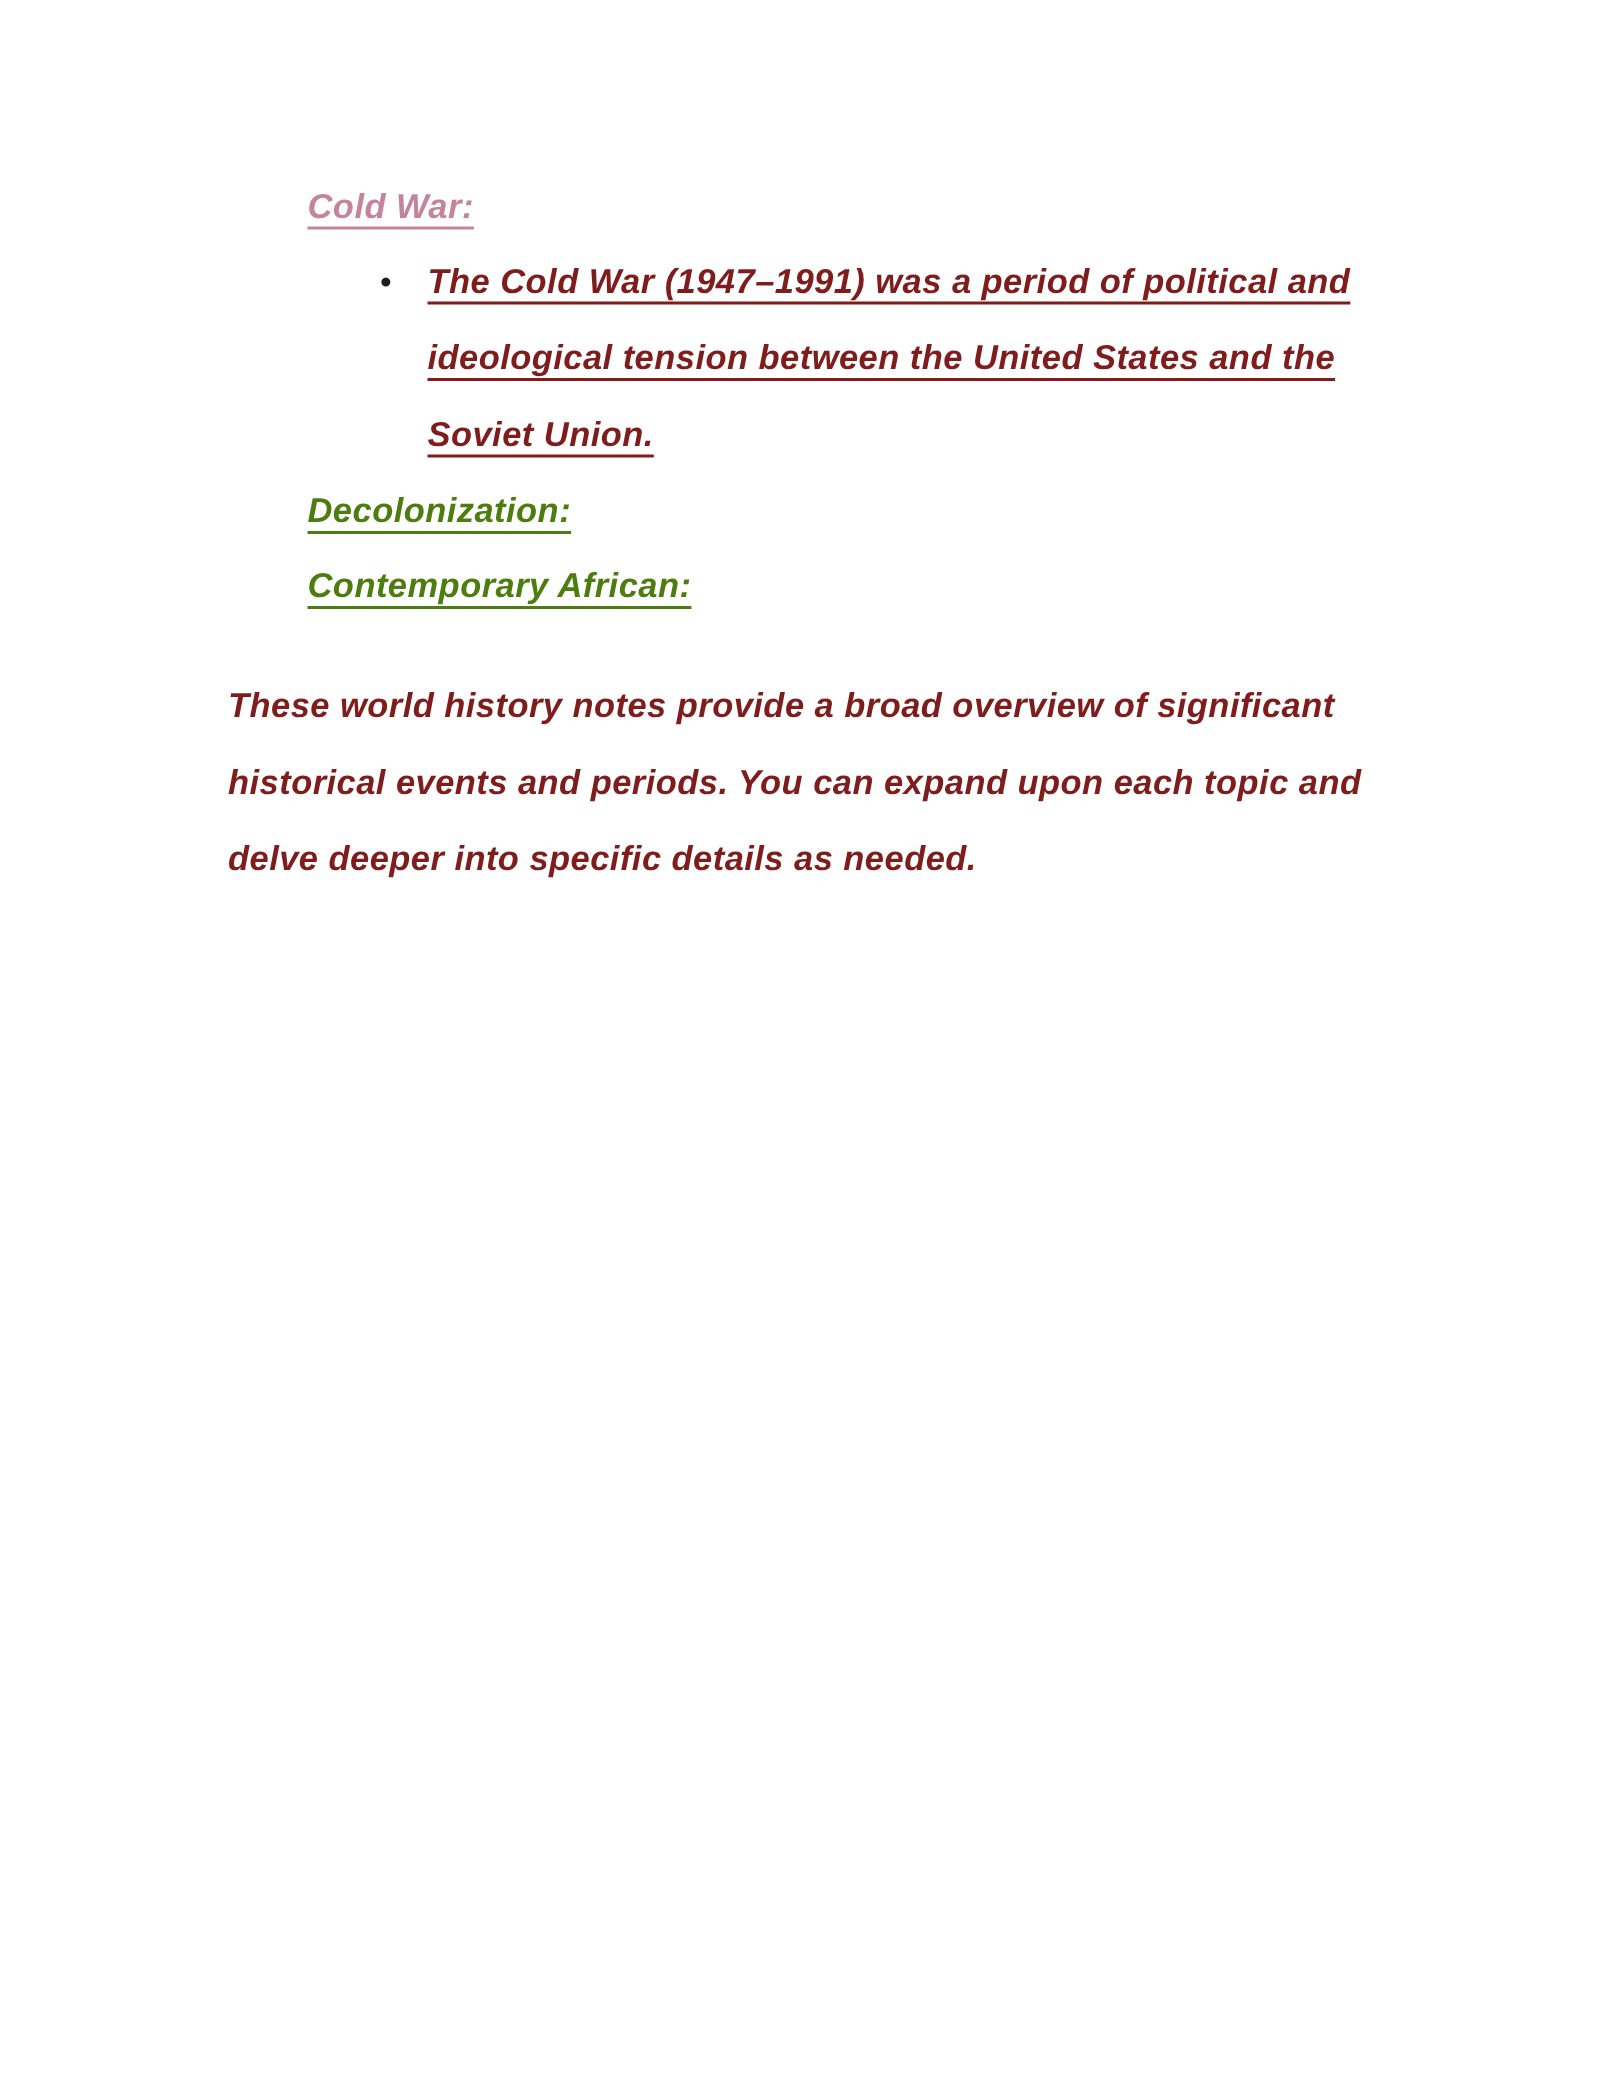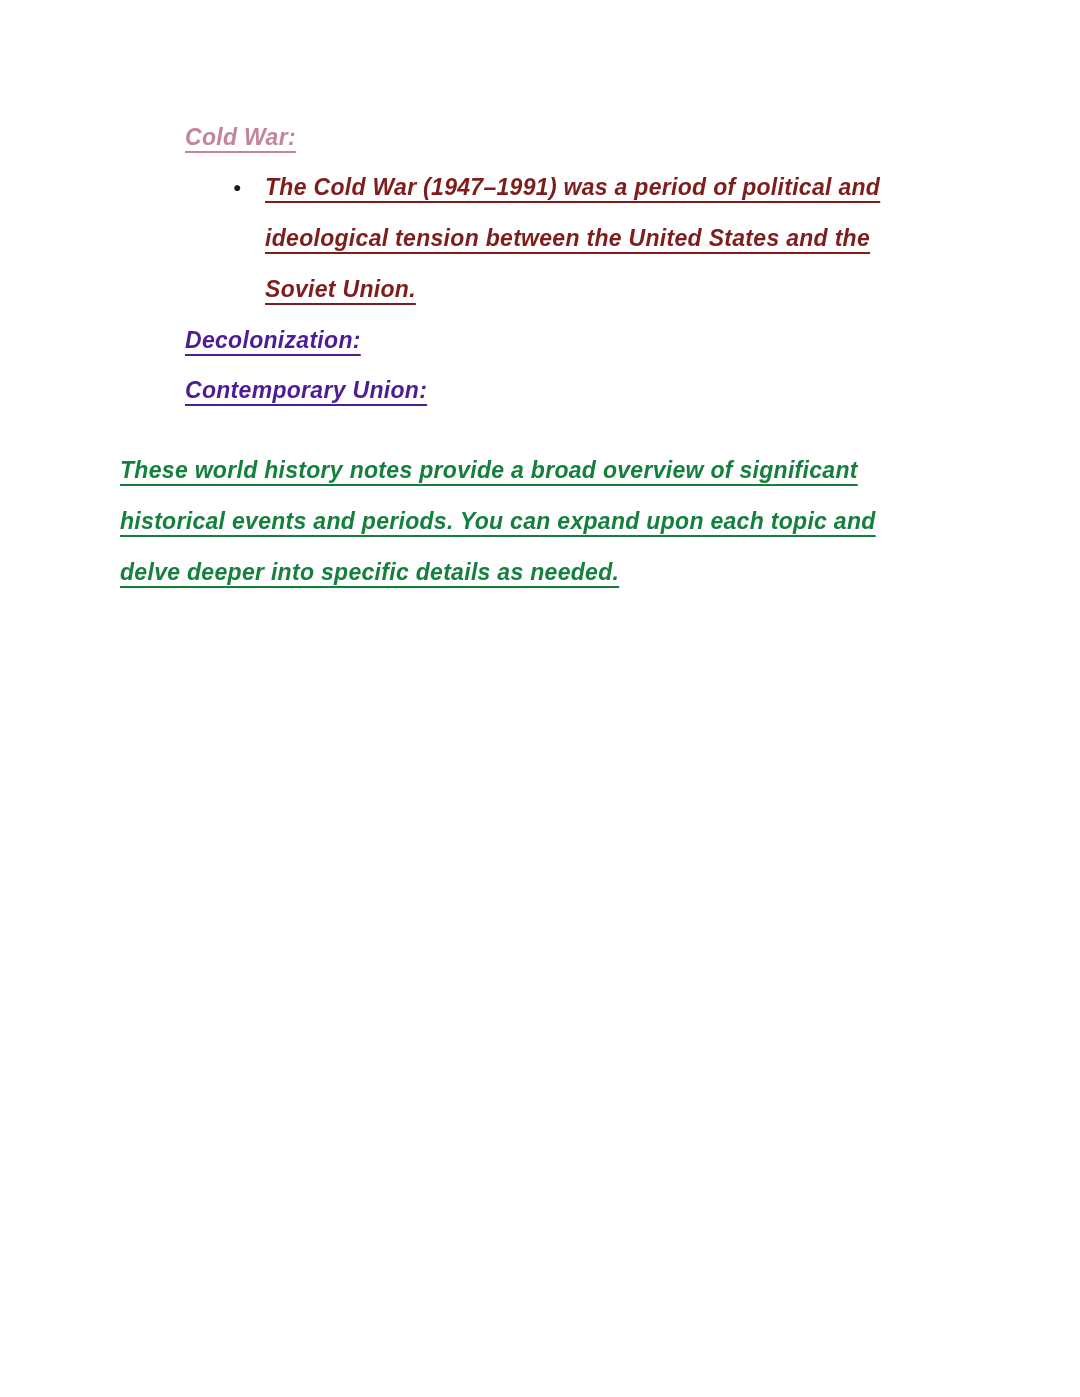--- a/index.html
+++ b/index.html
@@ -13,34 +13,34 @@
     height: 1397px;
     background: #ffffff;
     overflow: hidden;
     font-family: "Liberation Sans", sans-serif;
     font-style: italic;
     font-weight: bold;
   }
   .page-content {
     position: absolute;
     top: 112px;
-    left: 120px;
+    left: 140px;
     width: 824px;
   }
   .heading {
     margin: 0 0 0 65px;
     font-size: 23px;
     line-height: 50px;
     text-decoration: underline;
     text-decoration-thickness: 2px;
     text-underline-offset: 6px;
     letter-spacing: 0.3px;
   }
   .heading.pink   { color: #c4849c; }
-  .heading.purple { color: #4c1d95; }
+  .heading.purple { color: #4d7c0f; }
   ul.bullets {
     margin: 0;
     padding: 0 0 0 145px;
     list-style: none;
   }
   ul.bullets li {
     position: relative;
     margin: 0;
     font-size: 23px;
     line-height: 51px;
@@ -56,26 +56,25 @@
     color: #1c1c1c;
     font-style: normal;
   }
   ul.bullets li span {
     text-decoration: underline;
     text-decoration-thickness: 2px;
     text-underline-offset: 6px;
     letter-spacing: 0.3px;
   }
   .closing {
-    margin: 30px 0 0 0;
+    margin: 30px 0 0 12px;
     font-size: 23px;
     line-height: 51px;
-    color: #15803d;
+    color: #7f1d1d;
     max-width: 790px;
-    text-decoration: underline;
     text-decoration-thickness: 2px;
     text-underline-offset: 6px;
     letter-spacing: 0.3px;
   }
 </style>
 </head>
 <body>
 
 <div class="canvas">
   <div class="page-content">
@@ -87,19 +86,19 @@
           <span>The Cold War (1947–1991) was a period of political and ideological tension between the United States and the Soviet Union.</span>
         </li>
       </ul>
     </section>
 
     <section>
       <h2 class="heading purple">Decolonization:</h2>
     </section>
 
     <section>
-      <h2 class="heading purple">Contemporary Union:</h2>
+      <h2 class="heading purple">Contemporary African:</h2>
     </section>
 
     <p class="closing">These world history notes provide a broad overview of significant historical events and periods. You can expand upon each topic and delve deeper into specific details as needed.</p>
 
   </div>
 </div>
 
 </body></html>

